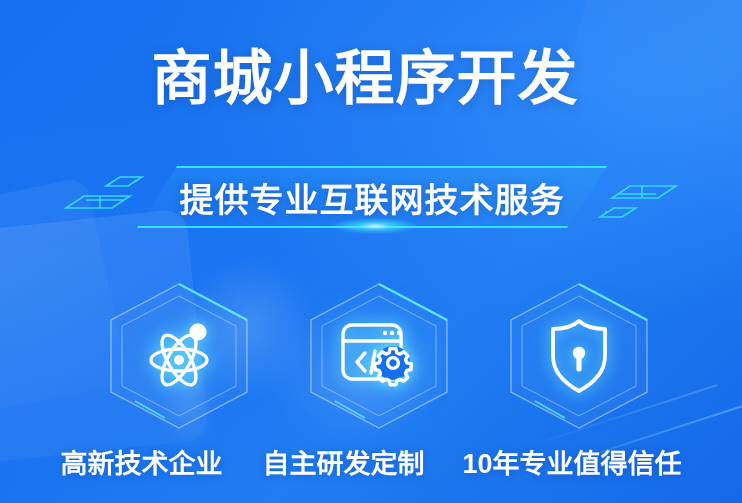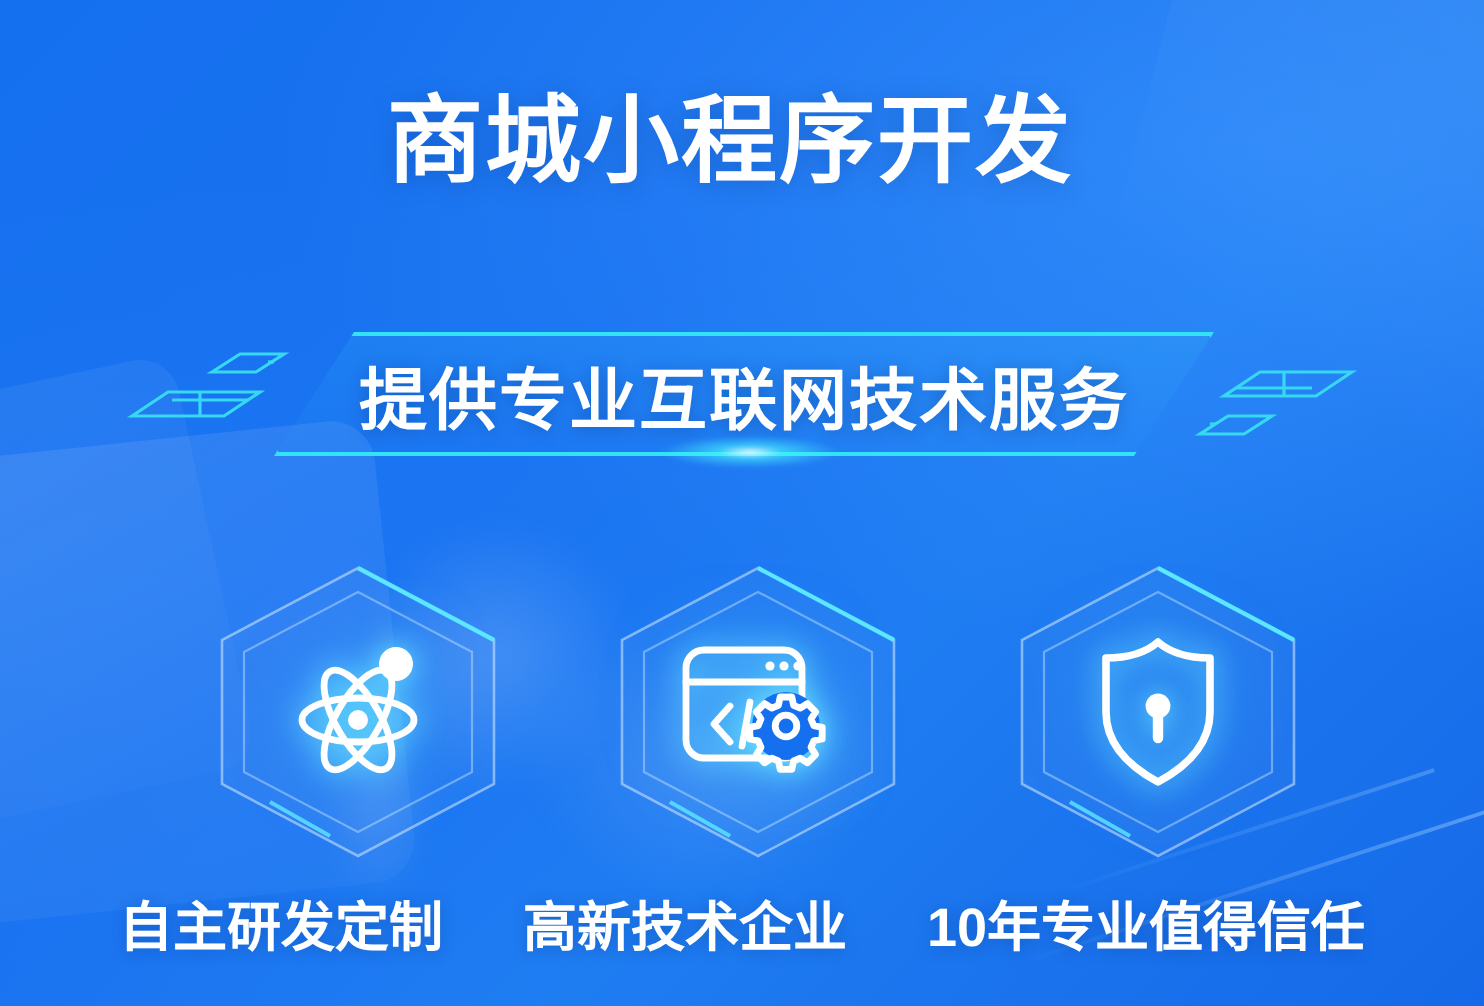--- a/index.html
+++ b/index.html
@@ -53,21 +53,21 @@
   }
   .bg-line2{
     position:absolute;right:20px;bottom:86px;width:200px;height:2px;
     background:linear-gradient(90deg,rgba(160,210,255,0),rgba(170,215,255,.30));
     transform:rotate(-18deg);pointer-events:none;
   }
 
   
   .title{
     position:absolute;left:0;top:47px;width:730px;text-align:center;
-    color:#ffffff;font-size:48px;font-weight:bold;letter-spacing:1px;
+    color:#ffffff;font-size:60px;font-weight:bold;letter-spacing:1px;
     line-height:1.05;
     text-shadow:0 2px 12px rgba(0,40,110,.25);
     white-space:nowrap;
   }
 
   
   .subwrap{position:absolute;left:0;top:166px;width:742px;height:70px;}
   .sub-shape{
     position:absolute;left:137px;top:0;width:470px;height:62px;
     border:2px solid #31e3f5;
@@ -227,18 +227,18 @@
         <svg width="74" height="80" viewBox="0 0 74 80">
           <path d="M37,5 C29,12 19,13 11,13 L11,40 C11,57 24,68 37,75 C50,68 63,57 63,40 L63,13 C55,13 45,12 37,5 Z" fill="none" stroke="#ffffff" stroke-width="3.8" stroke-linejoin="round"></path>
           <circle cx="37" cy="37" r="6.2" fill="#ffffff"></circle>
           <path d="M37,39 L37,53" stroke="#ffffff" stroke-width="5.2" stroke-linecap="round"></path>
         </svg>
       </div>
     </div>
   </div>
 
   <div class="labels">
+    <span class="label">高新技术企业</span>
     <span class="label tight">自主研发定制</span>
-    <span class="label">高新技术企业</span>
     <span class="label tight">10年专业值得信任</span>
   </div>
 
 </div>
 
 </body></html>

